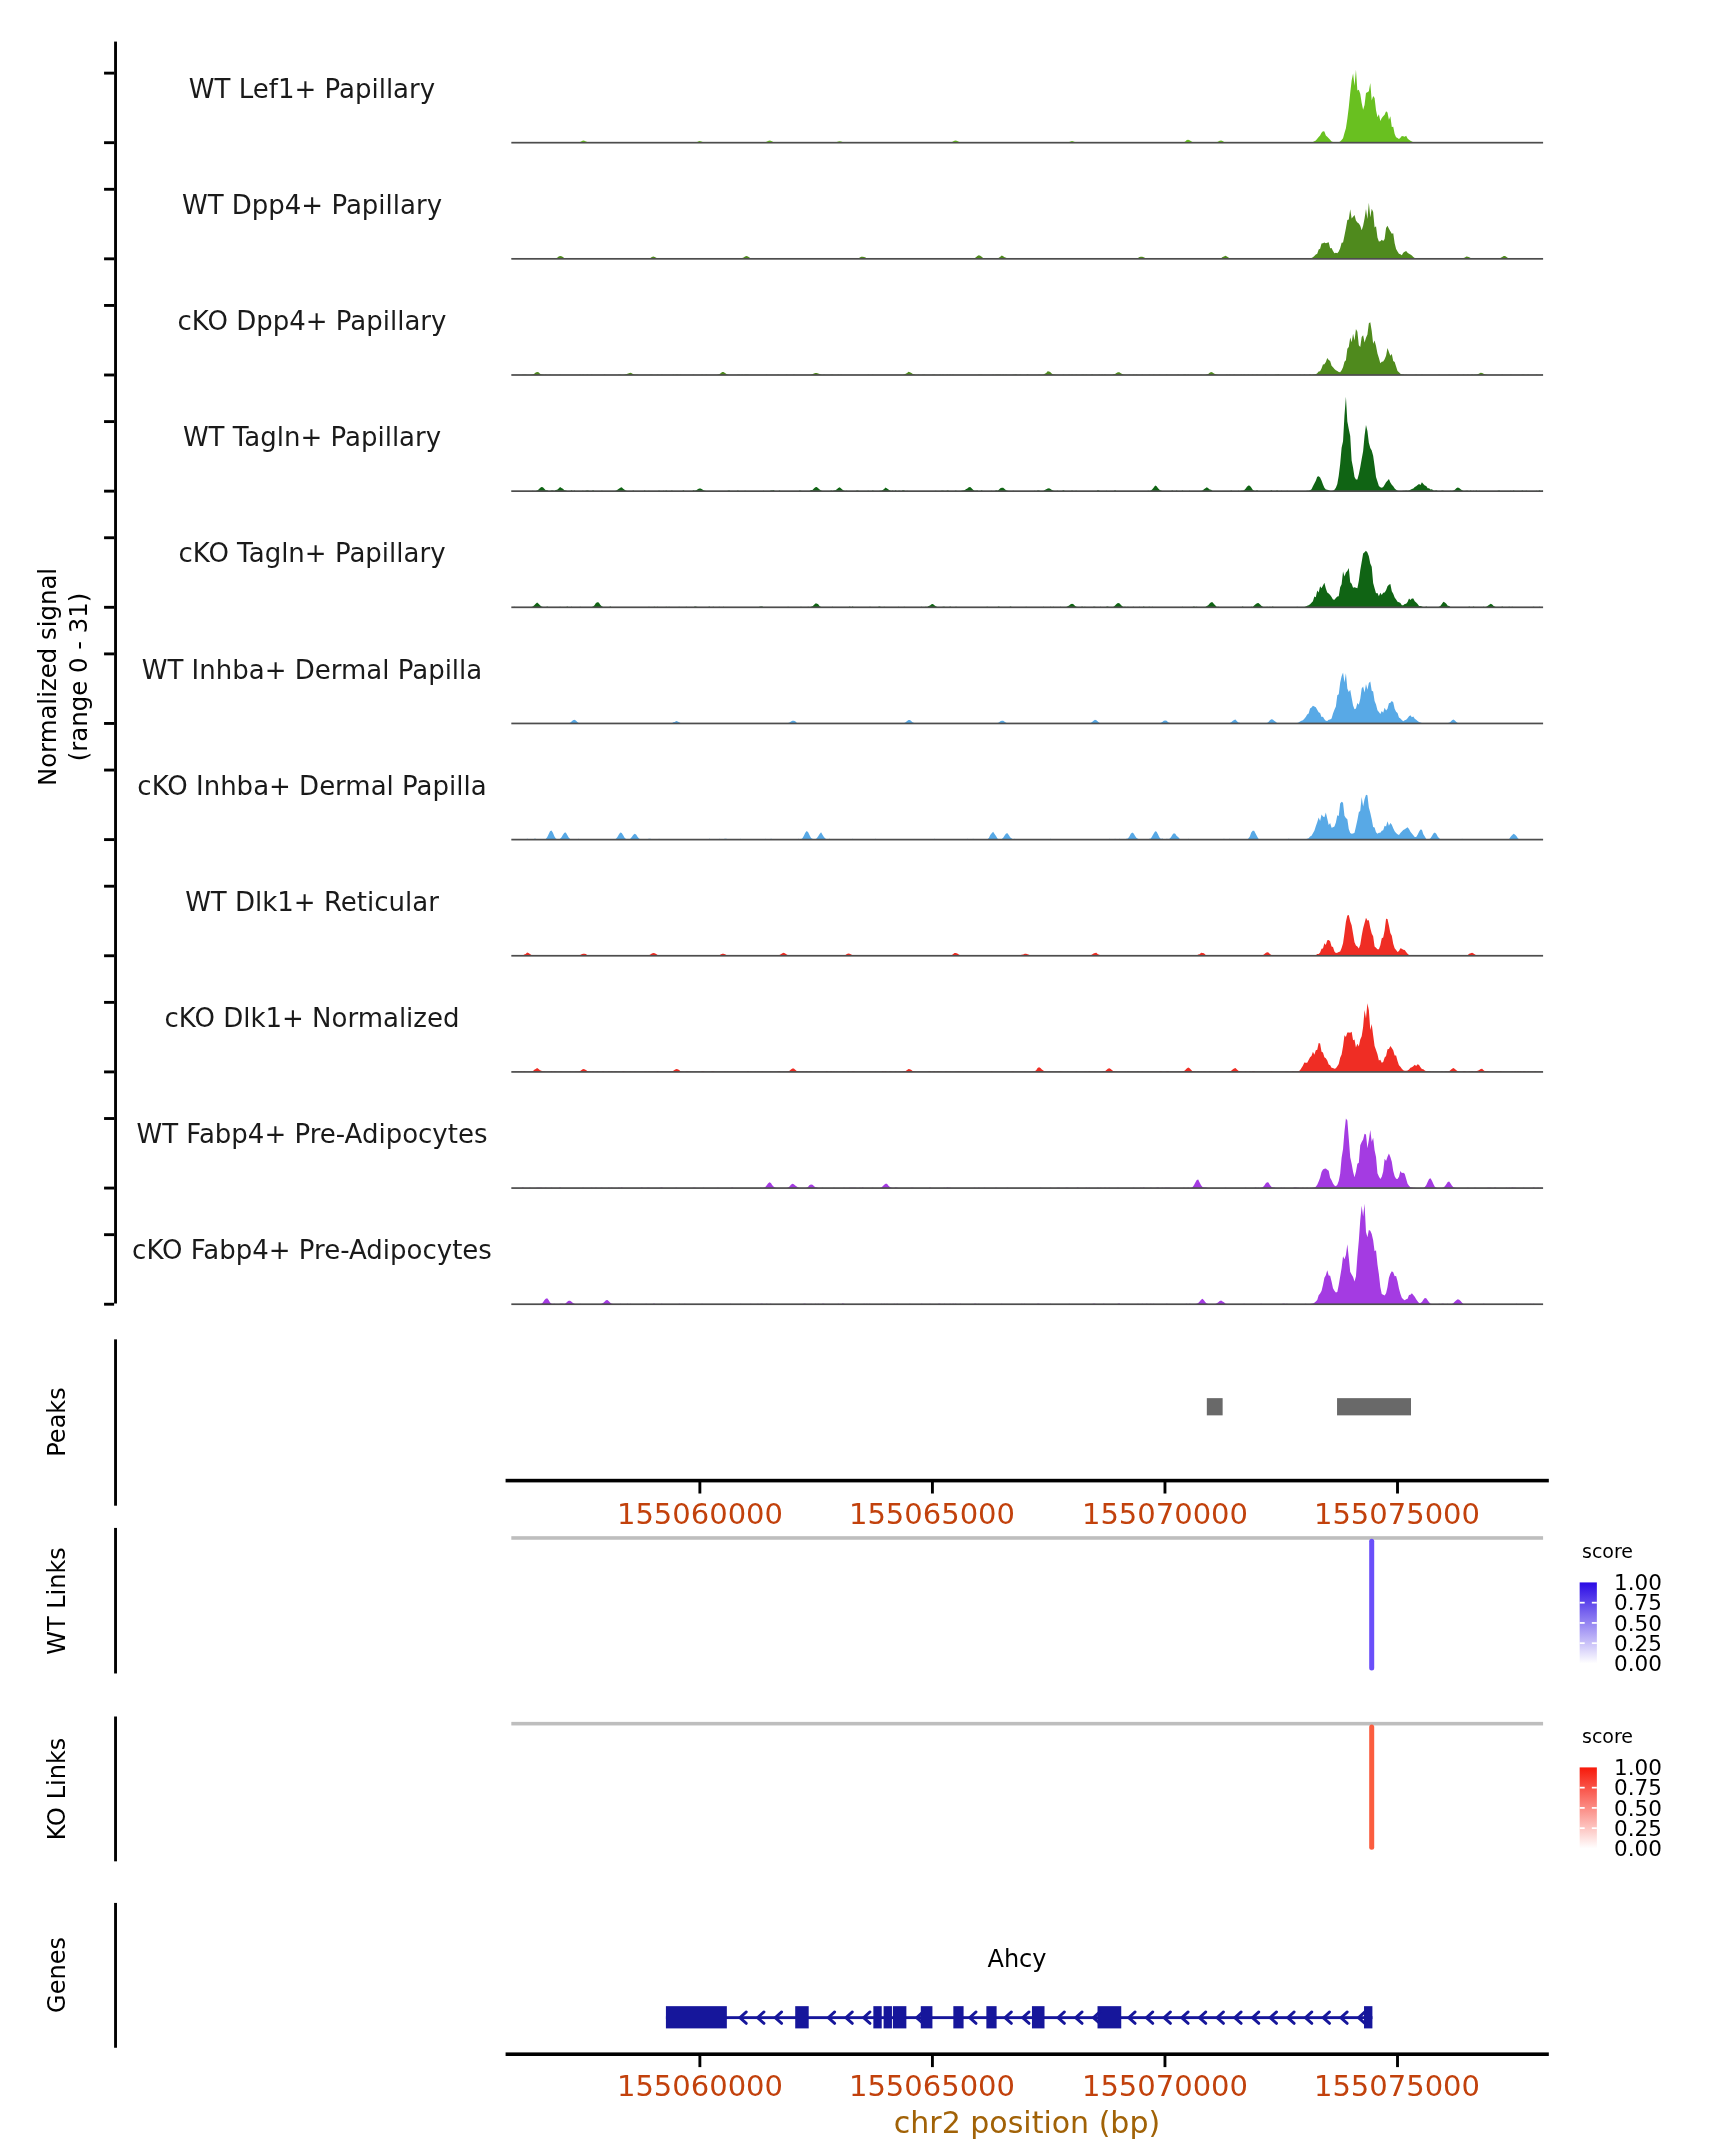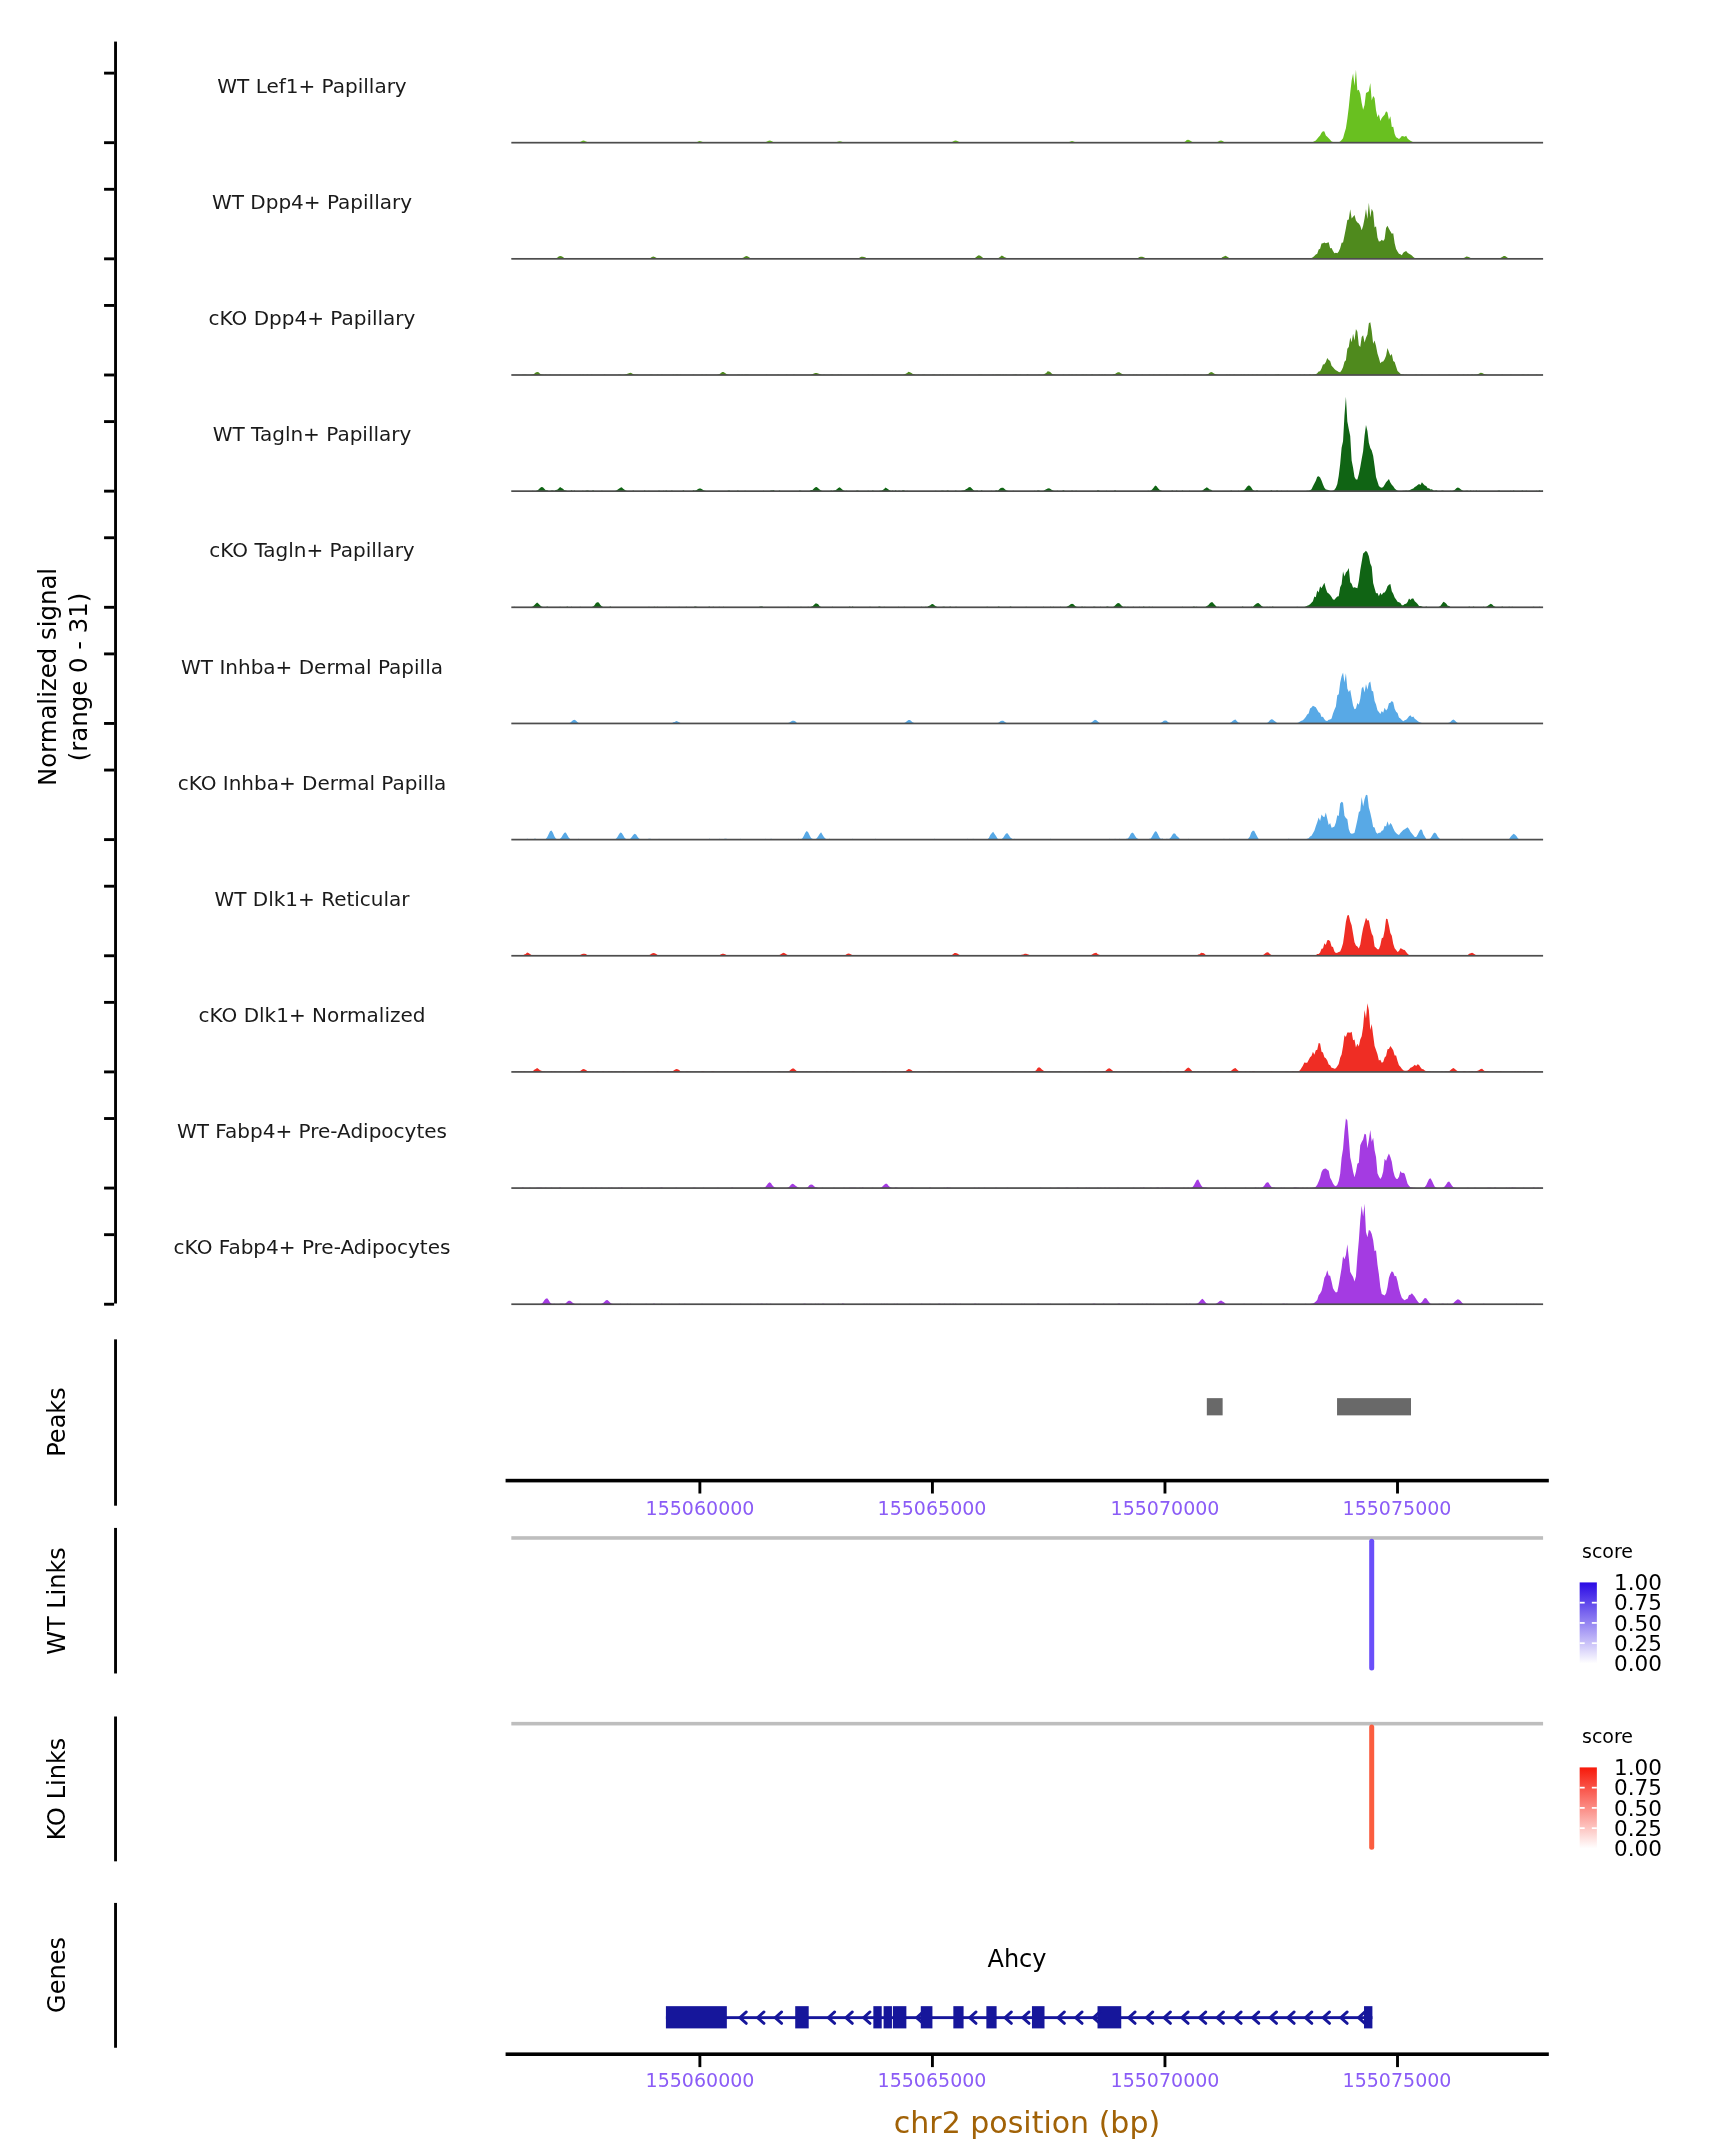--- a/index.html
+++ b/index.html
@@ -1,21 +1,21 @@
 <!DOCTYPE html>
 <html style="font-size:11.5px"><head>
 <meta charset="utf-8">
 <style>
   html,body{margin:0;padding:0;background:#ffffff;}
   #fig{position:relative;width:1721px;height:2151px;background:#ffffff;
        font-family:"DejaVu Sans","Liberation Sans",sans-serif;overflow:hidden;}
   #gfx{position:absolute;left:0;top:0;}
   .track-label{position:absolute;left:97px;width:430px;text-align:center;
-               font-size:20px;color:#1a1a1a;white-space:nowrap;}
-  .tick-label{position:absolute;transform:translate(-50%,0);font-size:19px;color:#8b5cf6;white-space:nowrap;}
+               font-size:26px;color:#1a1a1a;white-space:nowrap;}
+  .tick-label{position:absolute;transform:translate(-50%,0);font-size:29px;color:#c2410c;white-space:nowrap;}
   .rot{position:absolute;transform:translate(-50%,-50%) rotate(-90deg);transform-origin:center;
        white-space:nowrap;font-size:24px;color:#000;}
   .ylab{font-size:24.4px;text-align:center;line-height:1.25;}
   .xlab{position:absolute;transform:translate(-50%,0);font-size:30px;color:#a16207;white-space:nowrap;}
   .score-title{position:absolute;font-size:19px;color:#000;}
   .legend-tick{position:absolute;font-size:21.5px;color:#000;transform:translate(0,-50%);white-space:nowrap;}
   .gene-name{position:absolute;transform:translate(-50%,-50%);font-size:24px;color:#000;}
 </style>
 </head>
 <body>

